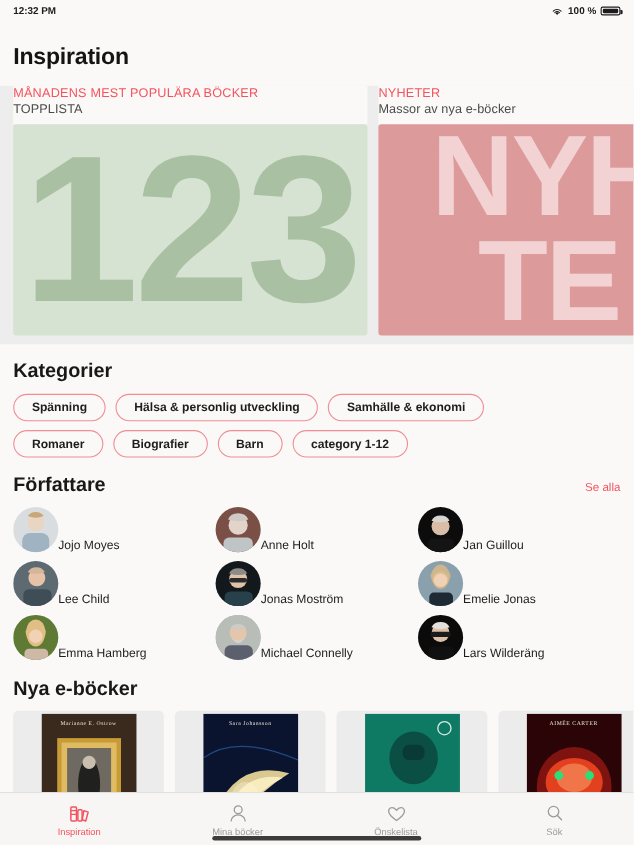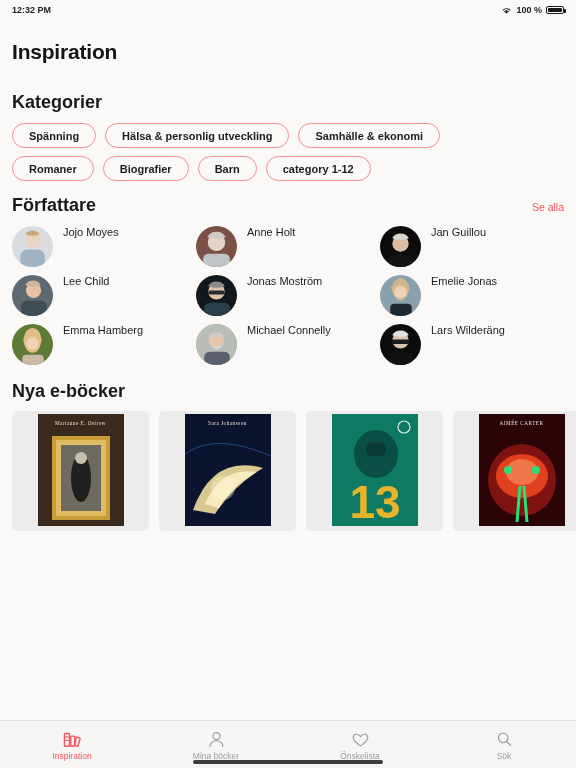--- a/index.html
+++ b/index.html
@@ -119,21 +119,21 @@
 
   
   .authors {
     display: grid;
     grid-template-columns: repeat(3, 1fr);
     row-gap: 8px;
     padding-bottom: 4px;
     overflow: hidden;
   }
   .author {
-    display: flex; align-items: flex-start; gap: 10px;
+    display: flex; align-items: flex-end; 
     height: 41px;
   }
   .avatar {
     width: 41px; height: 41px; border-radius: 50%;
     flex: 0 0 41px; overflow: hidden;
     position: relative;
   }
   .avatar .ph { position: absolute; inset: 0; }
   .author-name {
     font-size: 11px; color: #1d1d1d; white-space: nowrap;
@@ -202,20 +202,46 @@
       <span class="batt">
           <span class="batt-fill"></span>
         </span>
     </span>
   </div>
 
   <div class="scroll">
 
     <div class="page-title">Inspiration</div>
 
+    <div class="promo-strip">
+      <div class="promo-row">
+
+        <div class="promo-card">
+          <div class="promo-head">
+            <div class="promo-kicker">MÅNADENS MEST POPULÄRA BÖCKER</div>
+            <div class="promo-sub">TOPPLISTA</div>
+          </div>
+          <div class="promo-art art-123">
+            <span class="big">123</span>
+          </div>
+        </div>
+
+        <div class="promo-card">
+          <div class="promo-head">
+            <div class="promo-kicker">NYHETER</div>
+            <div class="promo-sub">Massor av nya e-böcker</div>
+          </div>
+          <div class="promo-art art-nyh">
+            <span class="big" style="white-space:pre">NYH
+TE</span>
+          </div>
+        </div>
+
+      </div>
+    </div>
 
     <div class="section">
       <div class="sec-head">
         <span class="sec-title">Kategorier</span>
       </div>
       <div class="pill-rows">
         <div class="pill-row">
           <span class="pill">Spänning</span>
           <span class="pill">Hälsa &amp; personlig utveckling</span>
           <span class="pill">Samhälle &amp; ekonomi</span>

